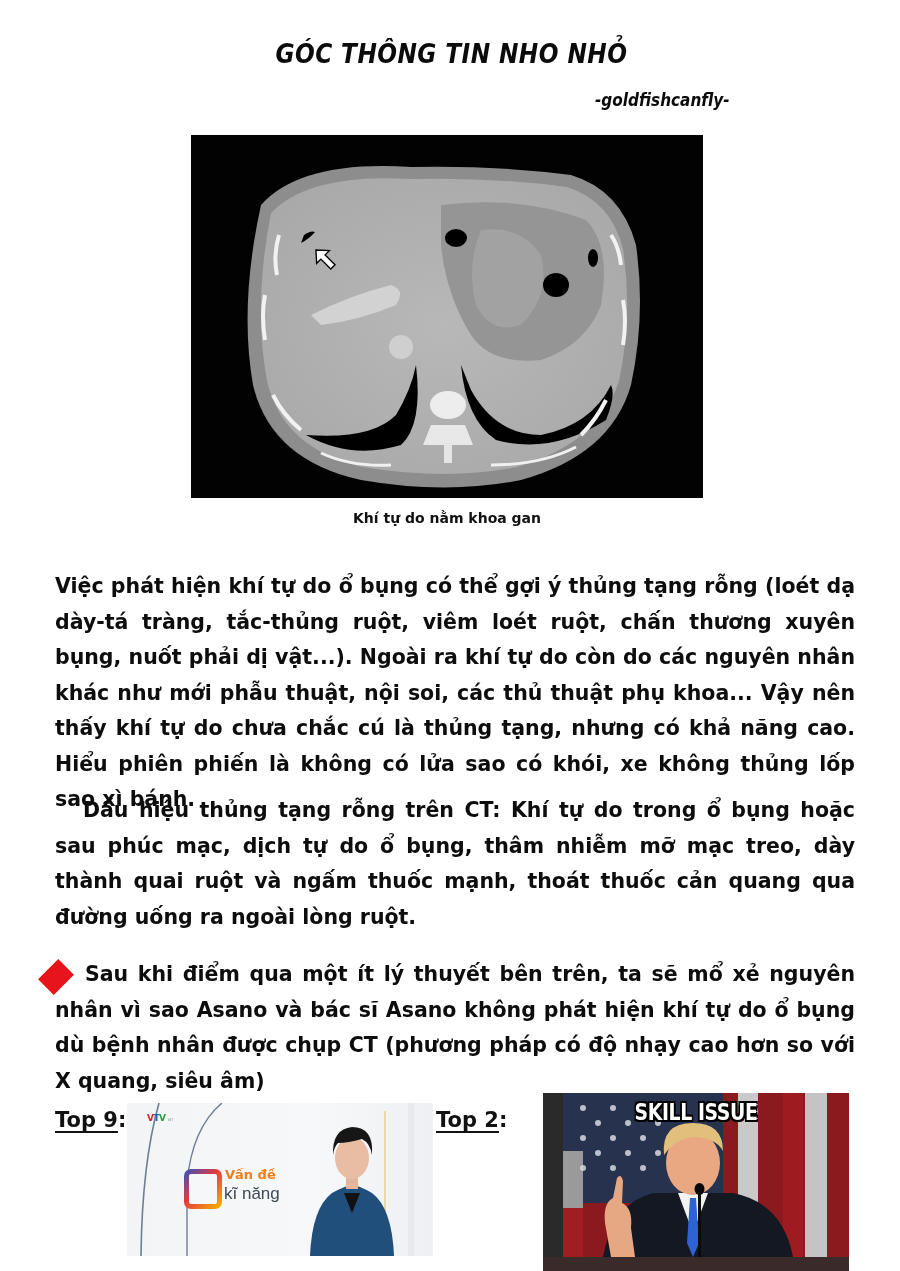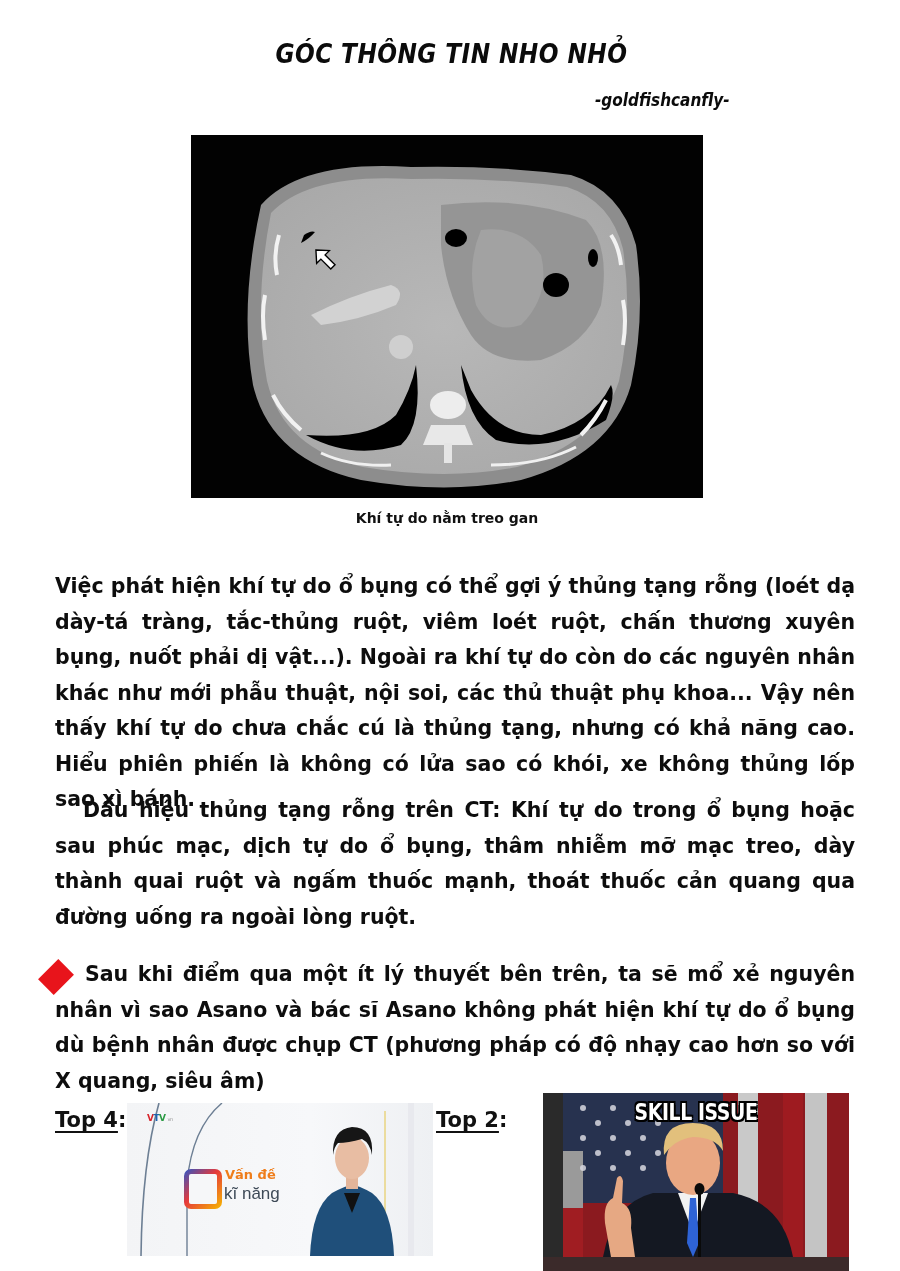--- a/index.html
+++ b/index.html
@@ -143,28 +143,28 @@
     <path d="M432,165 Q436,185 432,210" stroke="#f2f2f2" stroke-width="4" fill="none"></path>
     <path d="M415,265 Q405,285 390,300" stroke="#f2f2f2" stroke-width="4" fill="none"></path>
     <path d="M130,318 Q160,332 200,330" stroke="#f0f0f0" stroke-width="3" fill="none"></path>
     <path d="M300,330 Q350,330 385,312" stroke="#f0f0f0" stroke-width="3" fill="none"></path>
 
     <g transform="translate(132,122) rotate(-45)">
       <path d="M0,-10 L9,0 L3,0 L3,14 L-3,14 L-3,0 L-9,0 Z" fill="#ffffff" stroke="#000" stroke-width="1.4"></path>
     </g>
   </svg>
 </div>
-<div class="abs caption">Khí tự do nằm treo gan</div>
+<div class="abs caption">Khí tự do nằm khoa gan</div>
 
 <div class="abs para para1">Việc phát hiện khí tự do ổ bụng có thể gợi ý thủng tạng rỗng (loét dạ dày-tá tràng, tắc-thủng ruột, viêm loét ruột, chấn thương xuyên bụng, nuốt phải dị vật...). Ngoài ra khí tự do còn do các nguyên nhân khác như mới phẫu thuật, nội soi, các thủ thuật phụ khoa... Vậy nên thấy khí tự do chưa chắc cú là thủng tạng, nhưng có khả năng cao. Hiểu phiên phiến là không có lửa sao có khói, xe không thủng lốp sao xì bánh.</div>
 <div class="abs para para2">Dấu hiệu thủng tạng rỗng trên CT: Khí tự do trong ổ bụng hoặc sau phúc mạc, dịch tự do ổ bụng, thâm nhiễm mỡ mạc treo, dày thành quai ruột và ngấm thuốc mạnh, thoát thuốc cản quang qua đường uống ra ngoài lòng ruột.</div>
 <div class="abs diamond"></div>
 <div class="abs para para3">Sau khi điểm qua một ít lý thuyết bên trên, ta sẽ mổ xẻ nguyên nhân vì sao Asano và bác sĩ Asano không phát hiện khí tự do ổ bụng dù bệnh nhân được chụp CT (phương pháp có độ nhạy cao hơn so với X quang, siêu âm)</div>
 
-<div class="abs toplabel top1-label"><span class="u">Top 4</span><span>:</span></div>
+<div class="abs toplabel top1-label"><span class="u">Top 9</span><span>:</span></div>
 <div class="abs img1">
   <svg class="abs" style="left:0;top:0" width="306" height="153" viewBox="0 0 306 153">
     <path d="M32,0 Q15,60 14,153" stroke="#6d7f94" stroke-width="1.6" fill="none"></path>
     <path d="M95,0 Q65,25 60,80 L60,153" stroke="#6d7f94" stroke-width="1.4" fill="none"></path>
     <path d="M258,8 L258,140 Q255,150 245,153" stroke="#e8d27a" stroke-width="1.4" fill="none"></path>
     <path d="M284,0 L284,153" stroke="#e8e9ee" stroke-width="6" fill="none"></path>
   </svg>
   <div class="abs vtv"><span class="v1">V</span><span class="v2">T</span><span class="v3">V</span><small>vn</small></div>
   <div class="abs logo-box"></div>
   <div class="abs logo-t1">Vấn đề</div>

